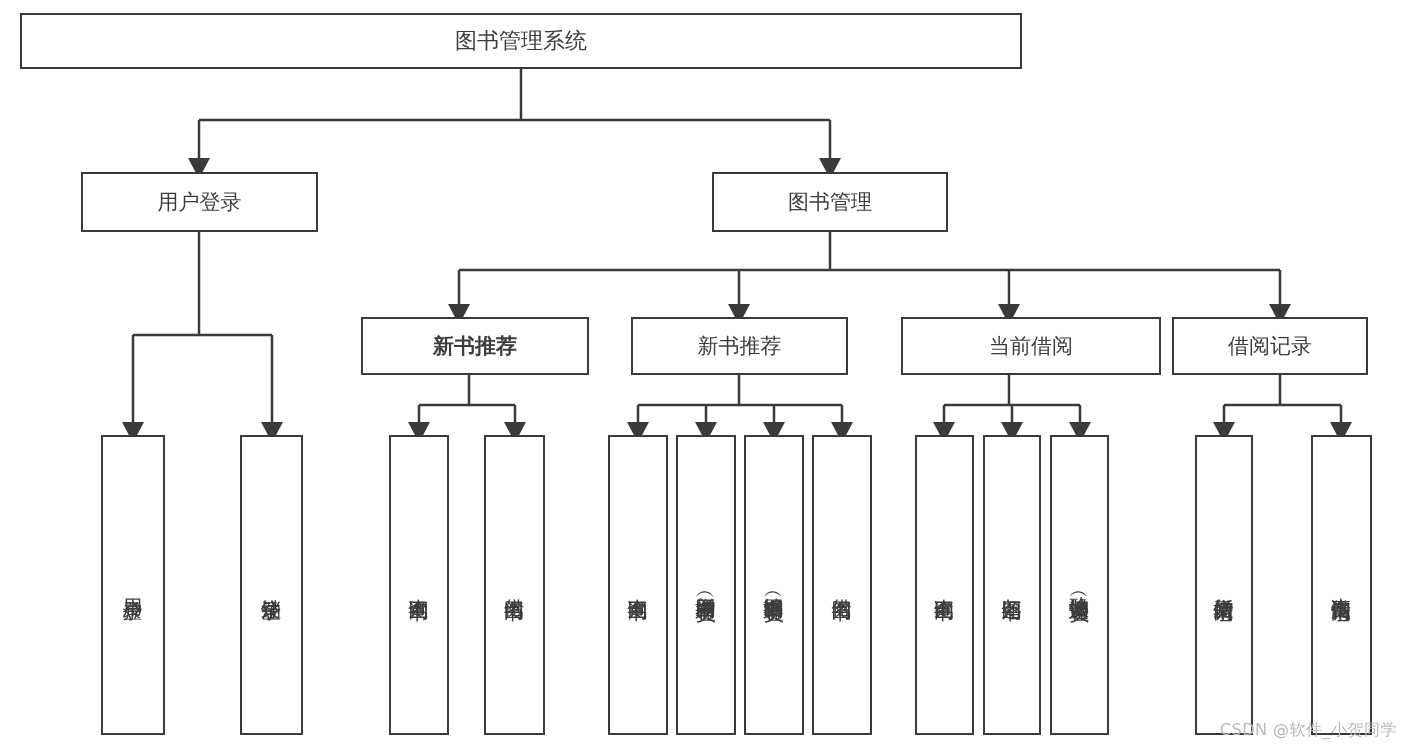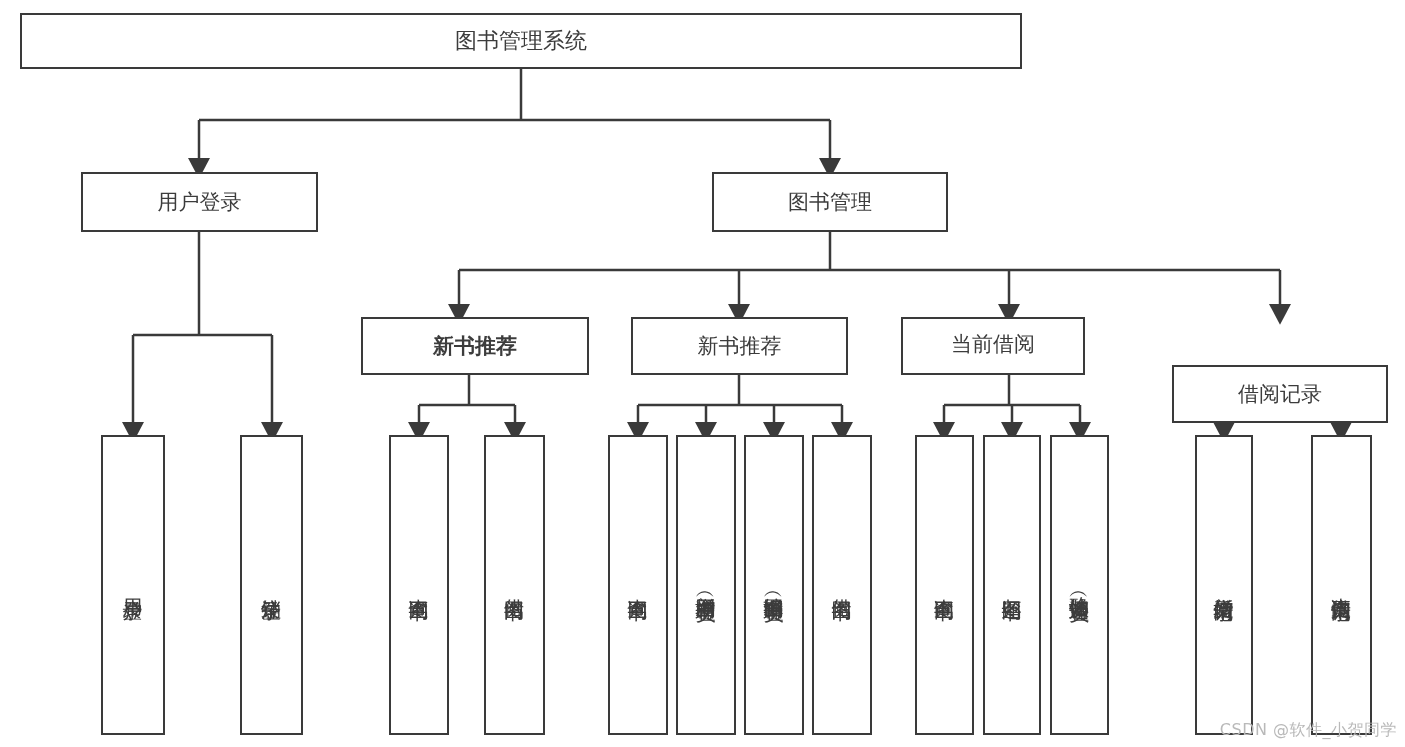--- a/index.html
+++ b/index.html
@@ -140,24 +140,24 @@
   <div class="node horiz" style="left:712px; top:172px; width:236px; height:60px;">
     <span class="label">图书管理</span>
   </div>
 
   <div class="node horiz" style="left:361px; top:317px; width:228px; height:58px;font-weight:bold;">
     <span class="label">新书推荐</span>
   </div>
   <div class="node horiz" style="left:631px; top:317px; width:217px; height:58px;">
     <span class="label">新书推荐</span>
   </div>
-  <div class="node horiz" style="left:901px; top:317px; width:184px; height:58px;font-family:Liberation Mono, monospace;">
+  <div class="node horiz" style="left:901px; top:317px; width:260px; height:58px;">
     <span class="label">当前借阅</span>
   </div>
-  <div class="node horiz" style="left:1172px; top:317px; width:216px; height:58px;margin-top:48px;">
+  <div class="node horiz" style="left:1172px; top:317px; width:196px; height:58px;">
     <span class="label">借阅记录</span>
   </div>
 
   <div class="node vert" style="left:101px; top:435px; width:64px; height:300px;">
     <span class="label">用户登录</span>
   </div>
   <div class="node vert" style="left:240px; top:435px; width:63px; height:300px;">
     <span class="label">注销登录</span>
   </div>
   <div class="node vert" style="left:389px; top:435px; width:60px; height:300px;">

